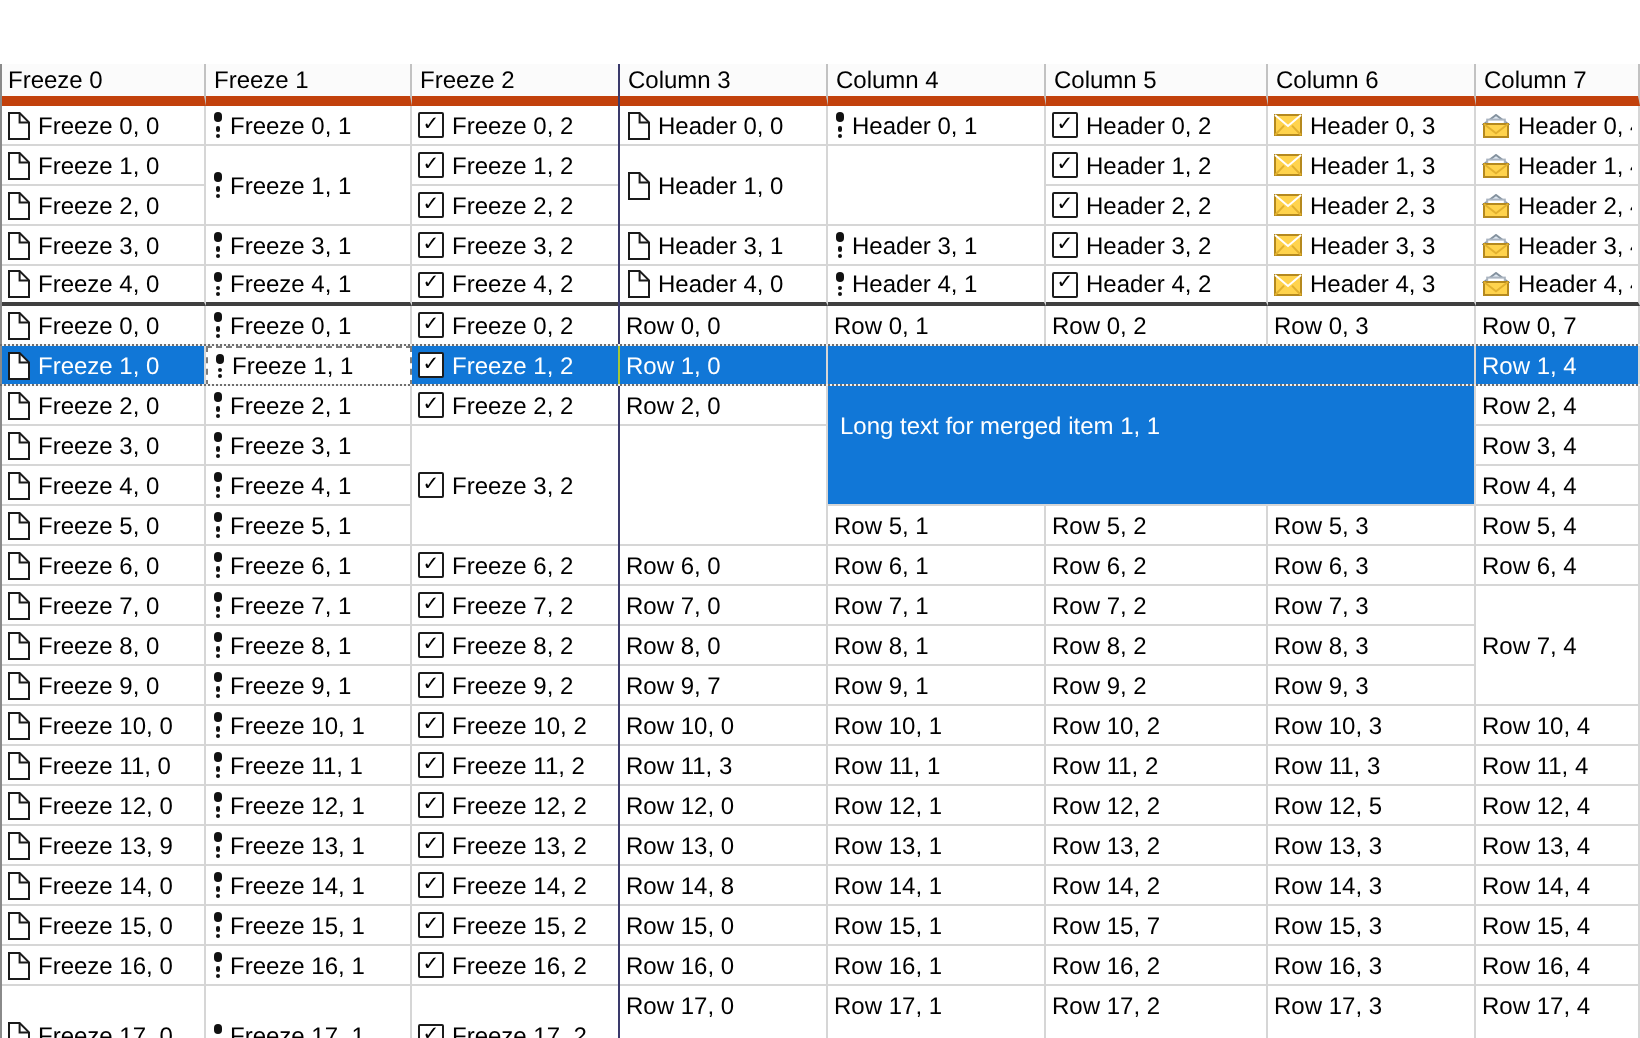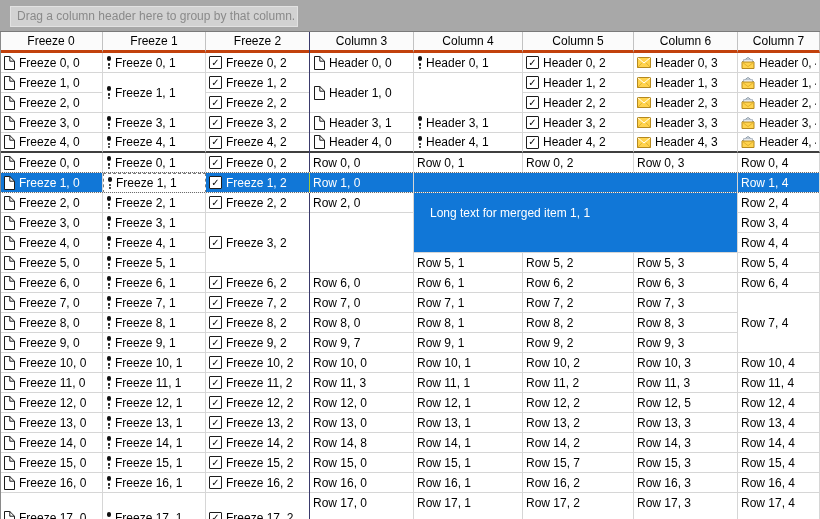--- a/index.html
+++ b/index.html
@@ -4,30 +4,30 @@
 <style>
   html,body{margin:0;padding:0;background:#fff;}
   #app{position:relative;width:820px;height:519px;overflow:hidden;
        font-family:"Liberation Sans","DejaVu Sans",sans-serif;font-size:12px;color:#000;background:#fff;}
   
   .gpanel{position:absolute;left:0;top:0;width:820px;height:32px;background:#a8a8a8;border-bottom:1px solid #7a7a7a;box-sizing:border-box;}
   .hintbox{position:absolute;left:10px;top:6px;width:288px;height:21px;box-sizing:border-box;
            background:#d2d2d2;border:1px solid #e2e2e2;color:#8a8a8a;line-height:19px;padding-left:6px;white-space:nowrap;overflow:hidden;}
   
   table.grid{position:absolute;left:0;top:32px;width:820px;border-collapse:separate;border-spacing:0;table-layout:fixed;background:#fff;}
-  th{height:21px;box-sizing:border-box;background:#fbfbfb;font-weight:400;text-align:center;padding:0 4px;
-     border-right:1px solid #c2c2c2;border-bottom:3px solid #c2410c;white-space:nowrap;overflow:hidden;}
+  th{height:21px;box-sizing:border-box;background:#fbfbfb;font-weight:400;text-align:left;padding:0 4px;
+     border-right:1px solid #c2c2c2;border-bottom:5px solid #c2410c;white-space:nowrap;overflow:hidden;}
   td{height:20px;box-sizing:border-box;padding:0 3px;border-right:1px solid #d6d6d6;border-bottom:1px solid #d6d6d6;
      vertical-align:middle;white-space:nowrap;overflow:hidden;}
   tr.fixed-last td{border-bottom:2px solid #3f3f3f;}
   .cc{display:flex;align-items:center;gap:4px;overflow:hidden;white-space:nowrap;}
   
   tr.sel td{background:#1177d7;color:#fff;}
   td.focus{background:#fff !important;color:#000 !important;border:1px dashed #7c7c7c;}
-  td.merged{background:#1177d7;color:#fff;padding-left:16px;}
+  td.merged{background:#1177d7;color:#fff;padding-left:6px;}
   
   tr.clip-row{height:26px;}
   tr.clip-row td{vertical-align:top;padding-top:3px;}
   tr.clip-row td.clip .cc{margin-top:15px;}
   
   .ic{flex:0 0 auto;display:inline-block;}
   .cbx{width:13px;height:13px;flex:0 0 13px;box-sizing:border-box;border:1.5px solid #1c1c1c;background:#fff;color:#000;
        font-weight:700;font-size:10px;line-height:10px;display:inline-flex;align-items:center;justify-content:center;border-radius:1px;}
   .exc{position:relative;display:inline-block;width:5px;height:13px;flex:0 0 5px;}
   .exc i{position:absolute;background:#111;display:block;}
@@ -40,23 +40,20 @@
   .ants{position:absolute;left:0;width:820px;height:1px;z-index:7;
         background:repeating-linear-gradient(90deg,#6e6e6e 0 1px,#f2f2f2 1px 2px);}
   .ants-top{top:172px;}
   .ants-bottom{top:192px;}
   .left-edge{position:absolute;left:0;top:32px;width:1px;height:487px;background:#8a8a8a;z-index:4;}
 </style>
 </head>
 <body>
 
 <div id="app">
-  <div class="gpanel">
-    <div class="hintbox">Drag a column header here to group by that column.</div>
-  </div>
 
   <table class="grid">
     <colgroup id="cols">
         <col style="width: 103px;">
         <col style="width: 103px;">
         <col style="width: 104px;">
         <col style="width: 104px;">
         <col style="width: 109px;">
         <col style="width: 111px;">
         <col style="width: 104px;">
@@ -449,21 +446,21 @@
               <span>Row 0, 2</span>
             </div>
           </td>
           <td>
             <div class="cc">
               <span>Row 0, 3</span>
             </div>
           </td>
           <td>
             <div class="cc">
-              <span>Row 0, 4</span>
+              <span>Row 0, 7</span>
             </div>
           </td>
         </tr>
         <tr class="sel">
           <td>
             <div class="cc">
               <svg class="ic" width="12" height="14" viewBox="0 0 12 14">
                 <path d="M1.5 0.5 h5.3 l4.7 4.7 v8.3 h-10 z" fill="#fff" stroke="#1a1a1a"></path>
                 <path d="M6.8 0.5 v4.7 h4.7" fill="none" stroke="#1a1a1a"></path>
               </svg>
@@ -997,21 +994,21 @@
             </div>
           </td>
         </tr>
         <tr>
           <td>
             <div class="cc">
               <svg class="ic" width="12" height="14" viewBox="0 0 12 14">
                 <path d="M1.5 0.5 h5.3 l4.7 4.7 v8.3 h-10 z" fill="#fff" stroke="#1a1a1a"></path>
                 <path d="M6.8 0.5 v4.7 h4.7" fill="none" stroke="#1a1a1a"></path>
               </svg>
-              <span>Freeze 13, 0</span>
+              <span>Freeze 13, 9</span>
             </div>
           </td>
           <td>
             <div class="cc">
               <span class="ic exc">
                 <i class="e1"></i>
                 <i class="e2"></i>
                 <i class="e3"></i>
               </span>
               <span>Freeze 13, 1</span>

